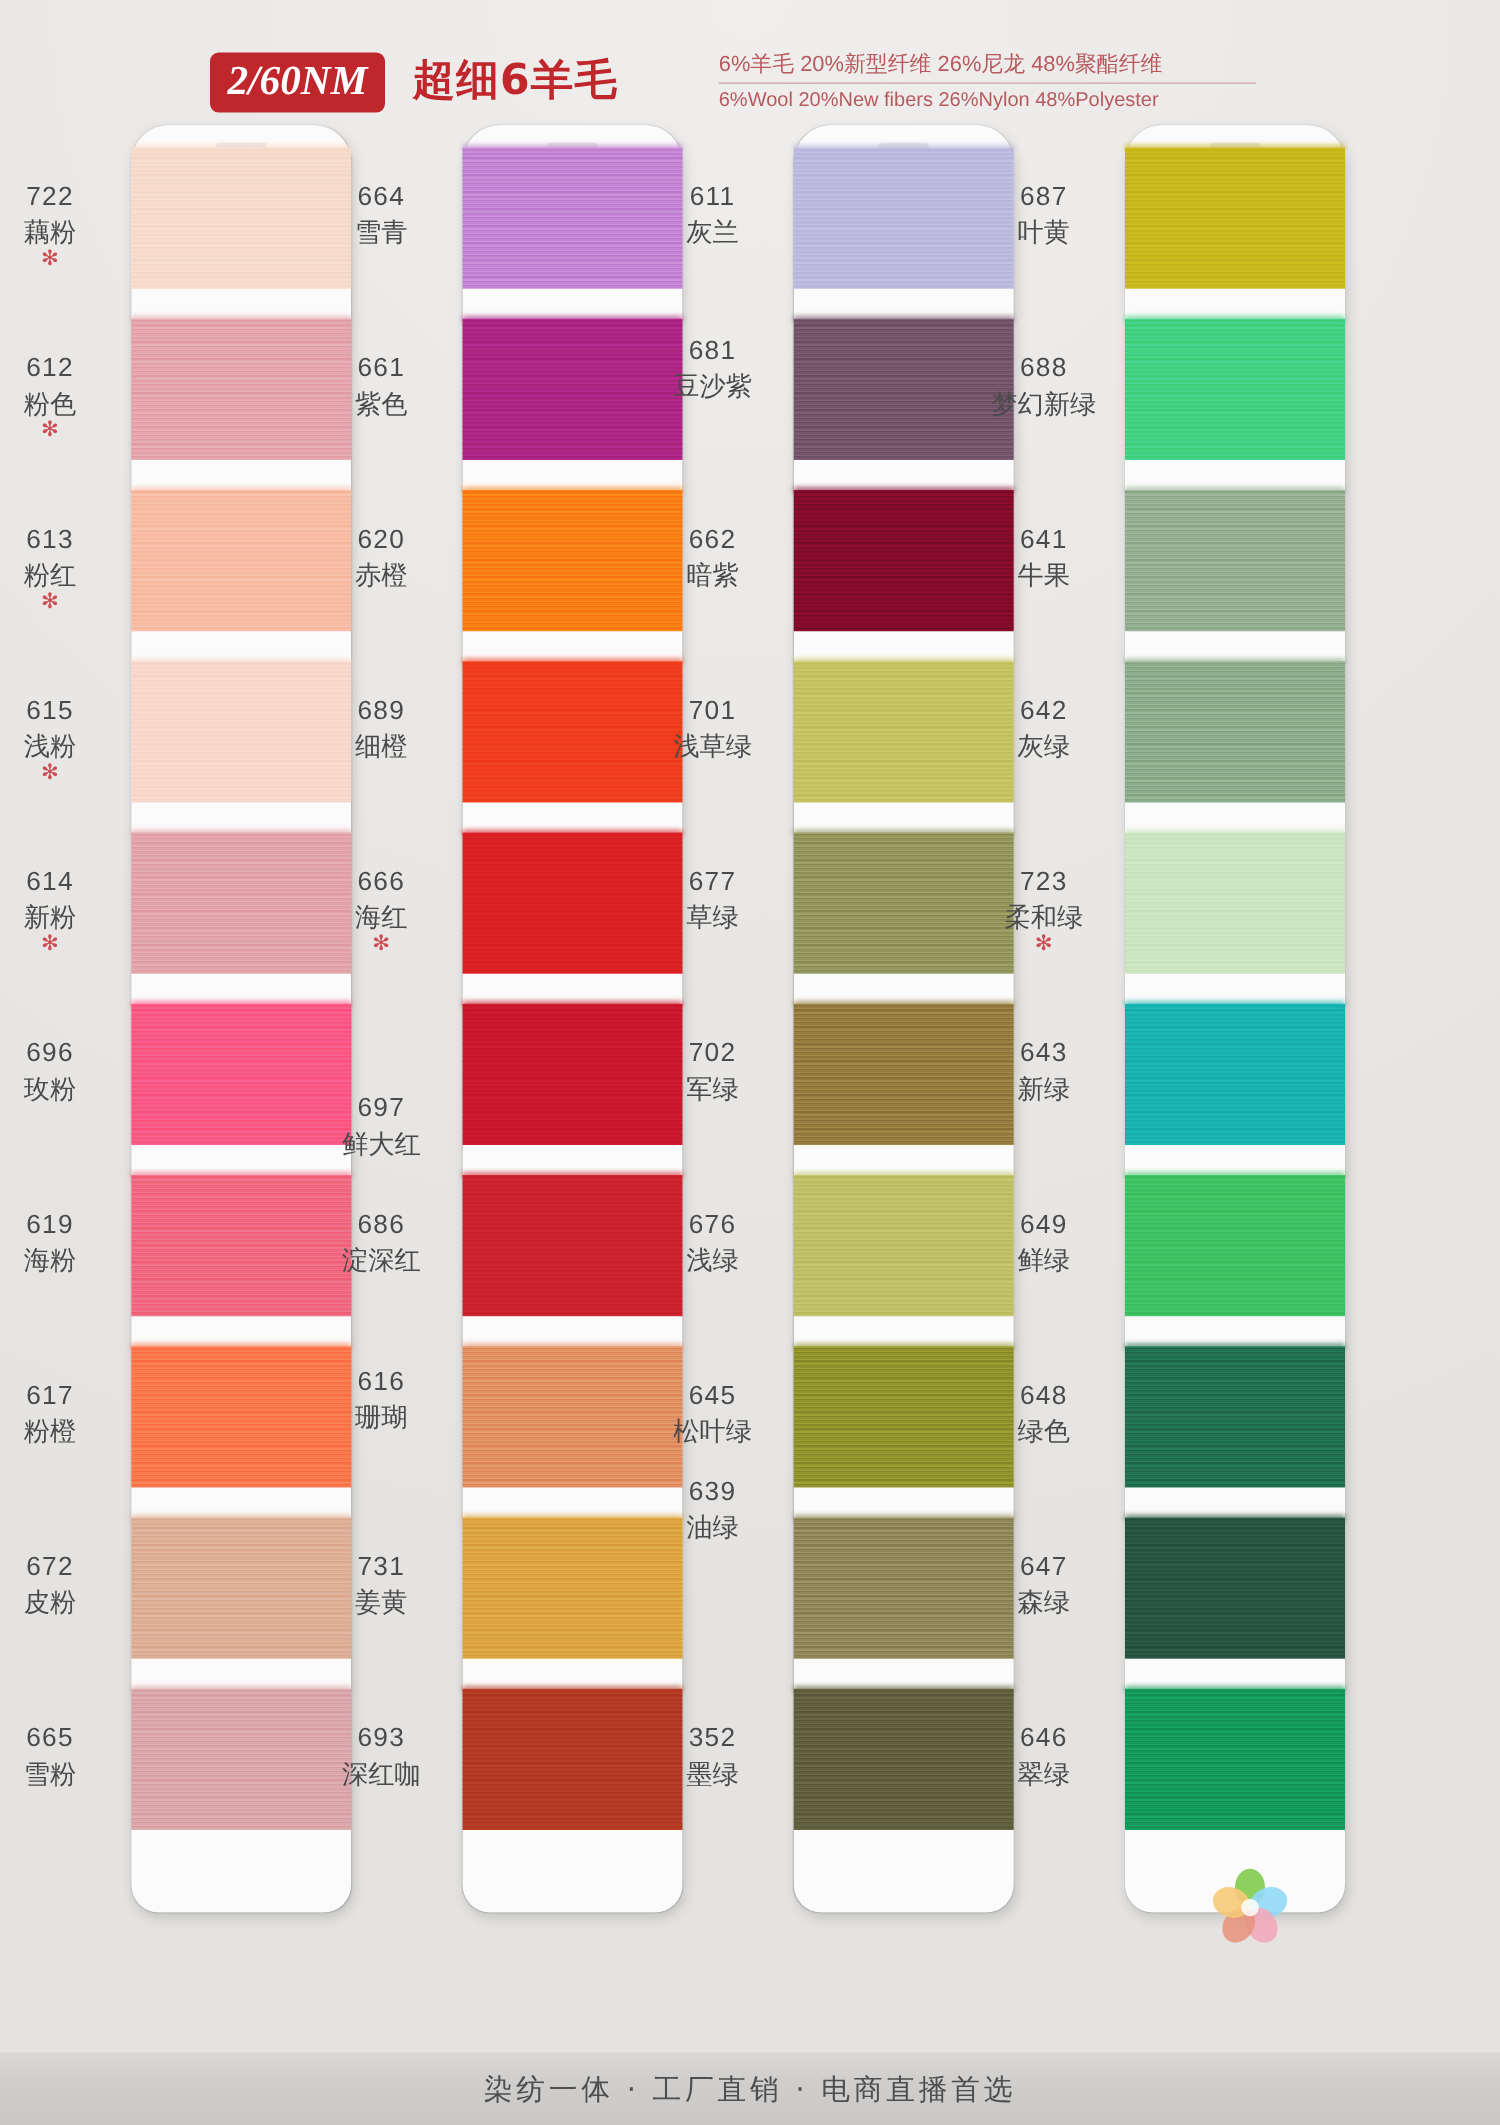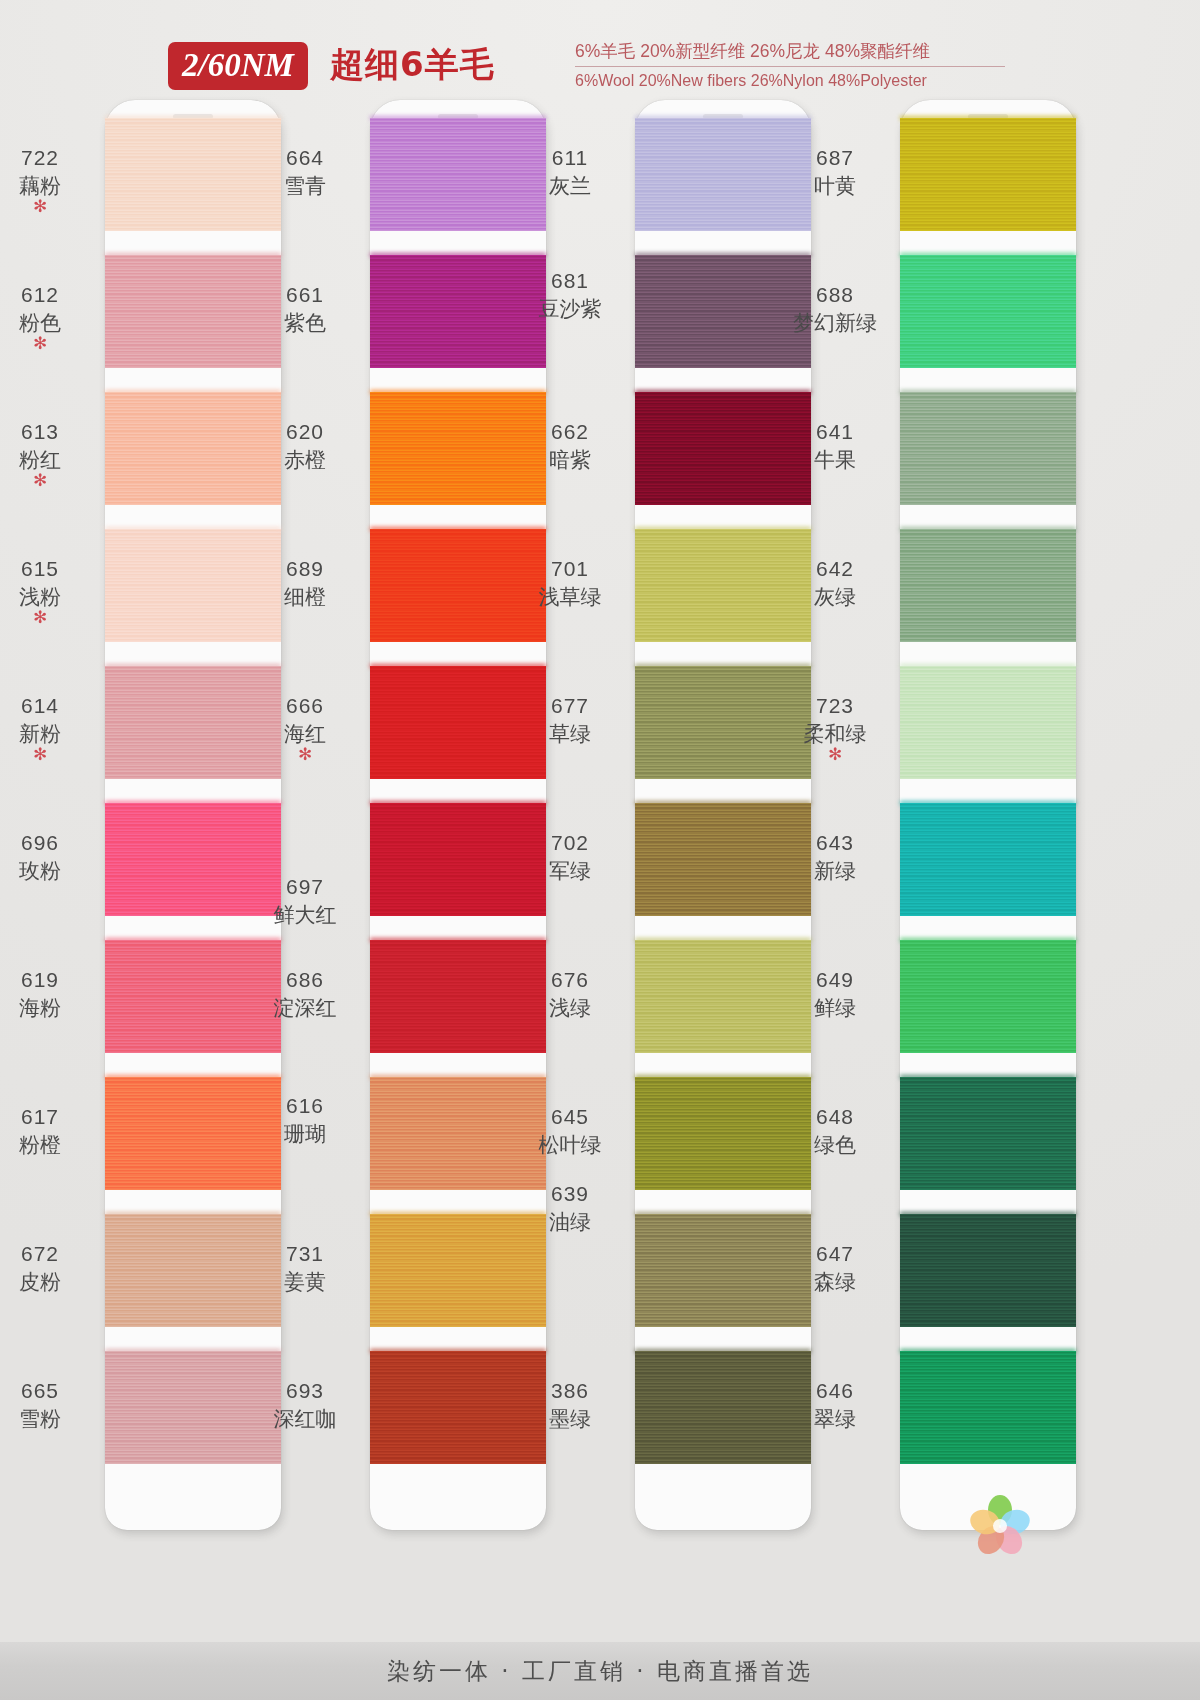--- a/index.html
+++ b/index.html
@@ -258,21 +258,21 @@
         </div>
         <div class="label hide-star" style="left: -20px; top: 1003px;">
           <span class="code">645</span>
           <span class="name">松叶绿</span>
         </div>
         <div class="label hide-star" style="left: -20px; top: 1080px;">
           <span class="code">639</span>
           <span class="name">油绿</span>
         </div>
         <div class="label hide-star" style="left: -20px; top: 1277px;">
-          <span class="code">386</span>
+          <span class="code">352</span>
           <span class="name">墨绿</span>
         </div>
         <div class="card" style="left: 105px; height: 1430px;">
           <div class="card-notch"></div>
           <div class="swatch" title="611 灰兰" style="top: 18px; height: 113px; left: 0px; background: rgb(185, 182, 221);"></div>
           <div class="swatch" title="681 豆沙紫" style="top: 155px; height: 113px; left: 0px; background: rgb(110, 81, 102);"></div>
           <div class="swatch" title="662 暗紫" style="top: 292px; height: 113px; left: 0px; background: rgb(125, 11, 40);"></div>
           <div class="swatch" title="701 浅草绿" style="top: 429px; height: 113px; left: 0px; background: rgb(194, 192, 92);"></div>
           <div class="swatch" title="677 草绿" style="top: 566px; height: 113px; left: 0px; background: rgb(141, 144, 87);"></div>
           <div class="swatch" title="702 军绿" style="top: 703px; height: 113px; left: 0px; background: rgb(144, 118, 60);"></div>

